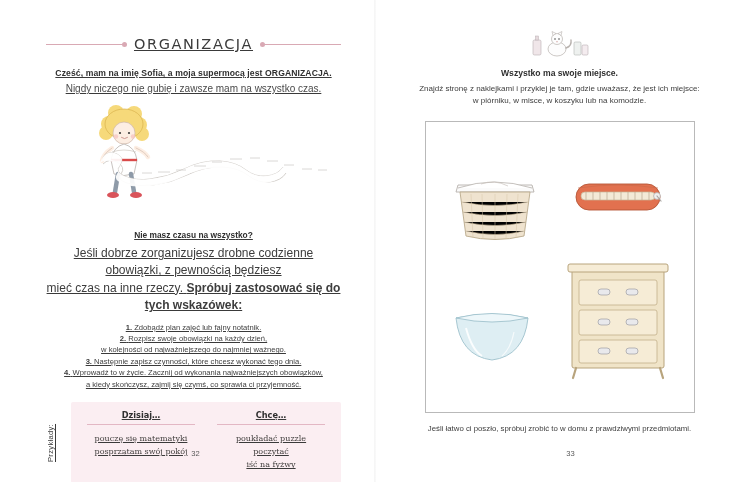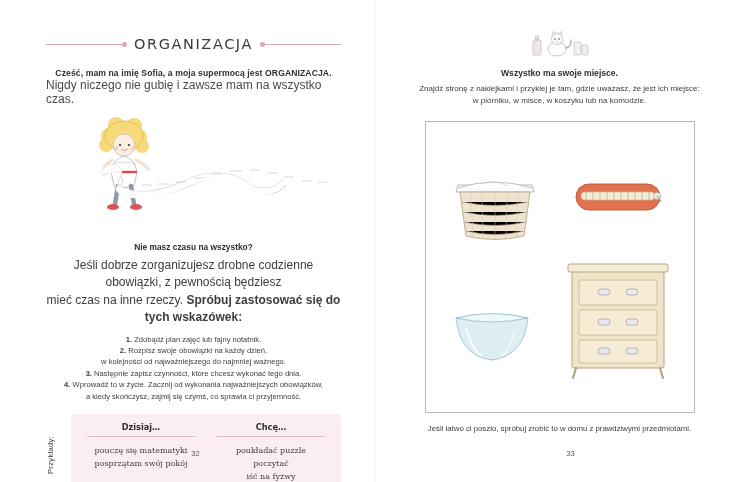--- a/index.html
+++ b/index.html
@@ -19,21 +19,21 @@
     width: 750px;
     height: 482px;
     display: flex;
   }
   .page {
     position: relative;
     width: 375px;
     height: 482px;
     box-sizing: border-box;
   }
-  .page-left { padding: 26px 34px 0 46px; }
+  .page-left { padding: 26px 34px 0 46px; text-decoration: underline; }
   .page-right { padding: 26px 40px 0 34px; }
 
   .gutter {
     position: absolute;
     left: 374px;
     top: 0;
     width: 2px;
     height: 482px;
     background: linear-gradient(to right, rgba(0,0,0,0.045), rgba(0,0,0,0.02));
   }
@@ -77,22 +77,23 @@
   
   .intro-bold {
     margin-top: 16px;
     font-size: 8.6px;
     font-weight: bold;
     text-align: center;
     color: #2f2f2f;
     letter-spacing: 0.1px;
   }
   .intro-sub {
-    font-size: 12px;
-    text-align: left;
+    margin-top: 5px;
+    font-size: 10px;
+    text-align: center;
     color: #4a4a4a;
   }
 
   
   .girl-illo {
     position: relative;
     height: 118px;
     margin-top: 6px;
   }
   .girl-illo svg { display: block; }

